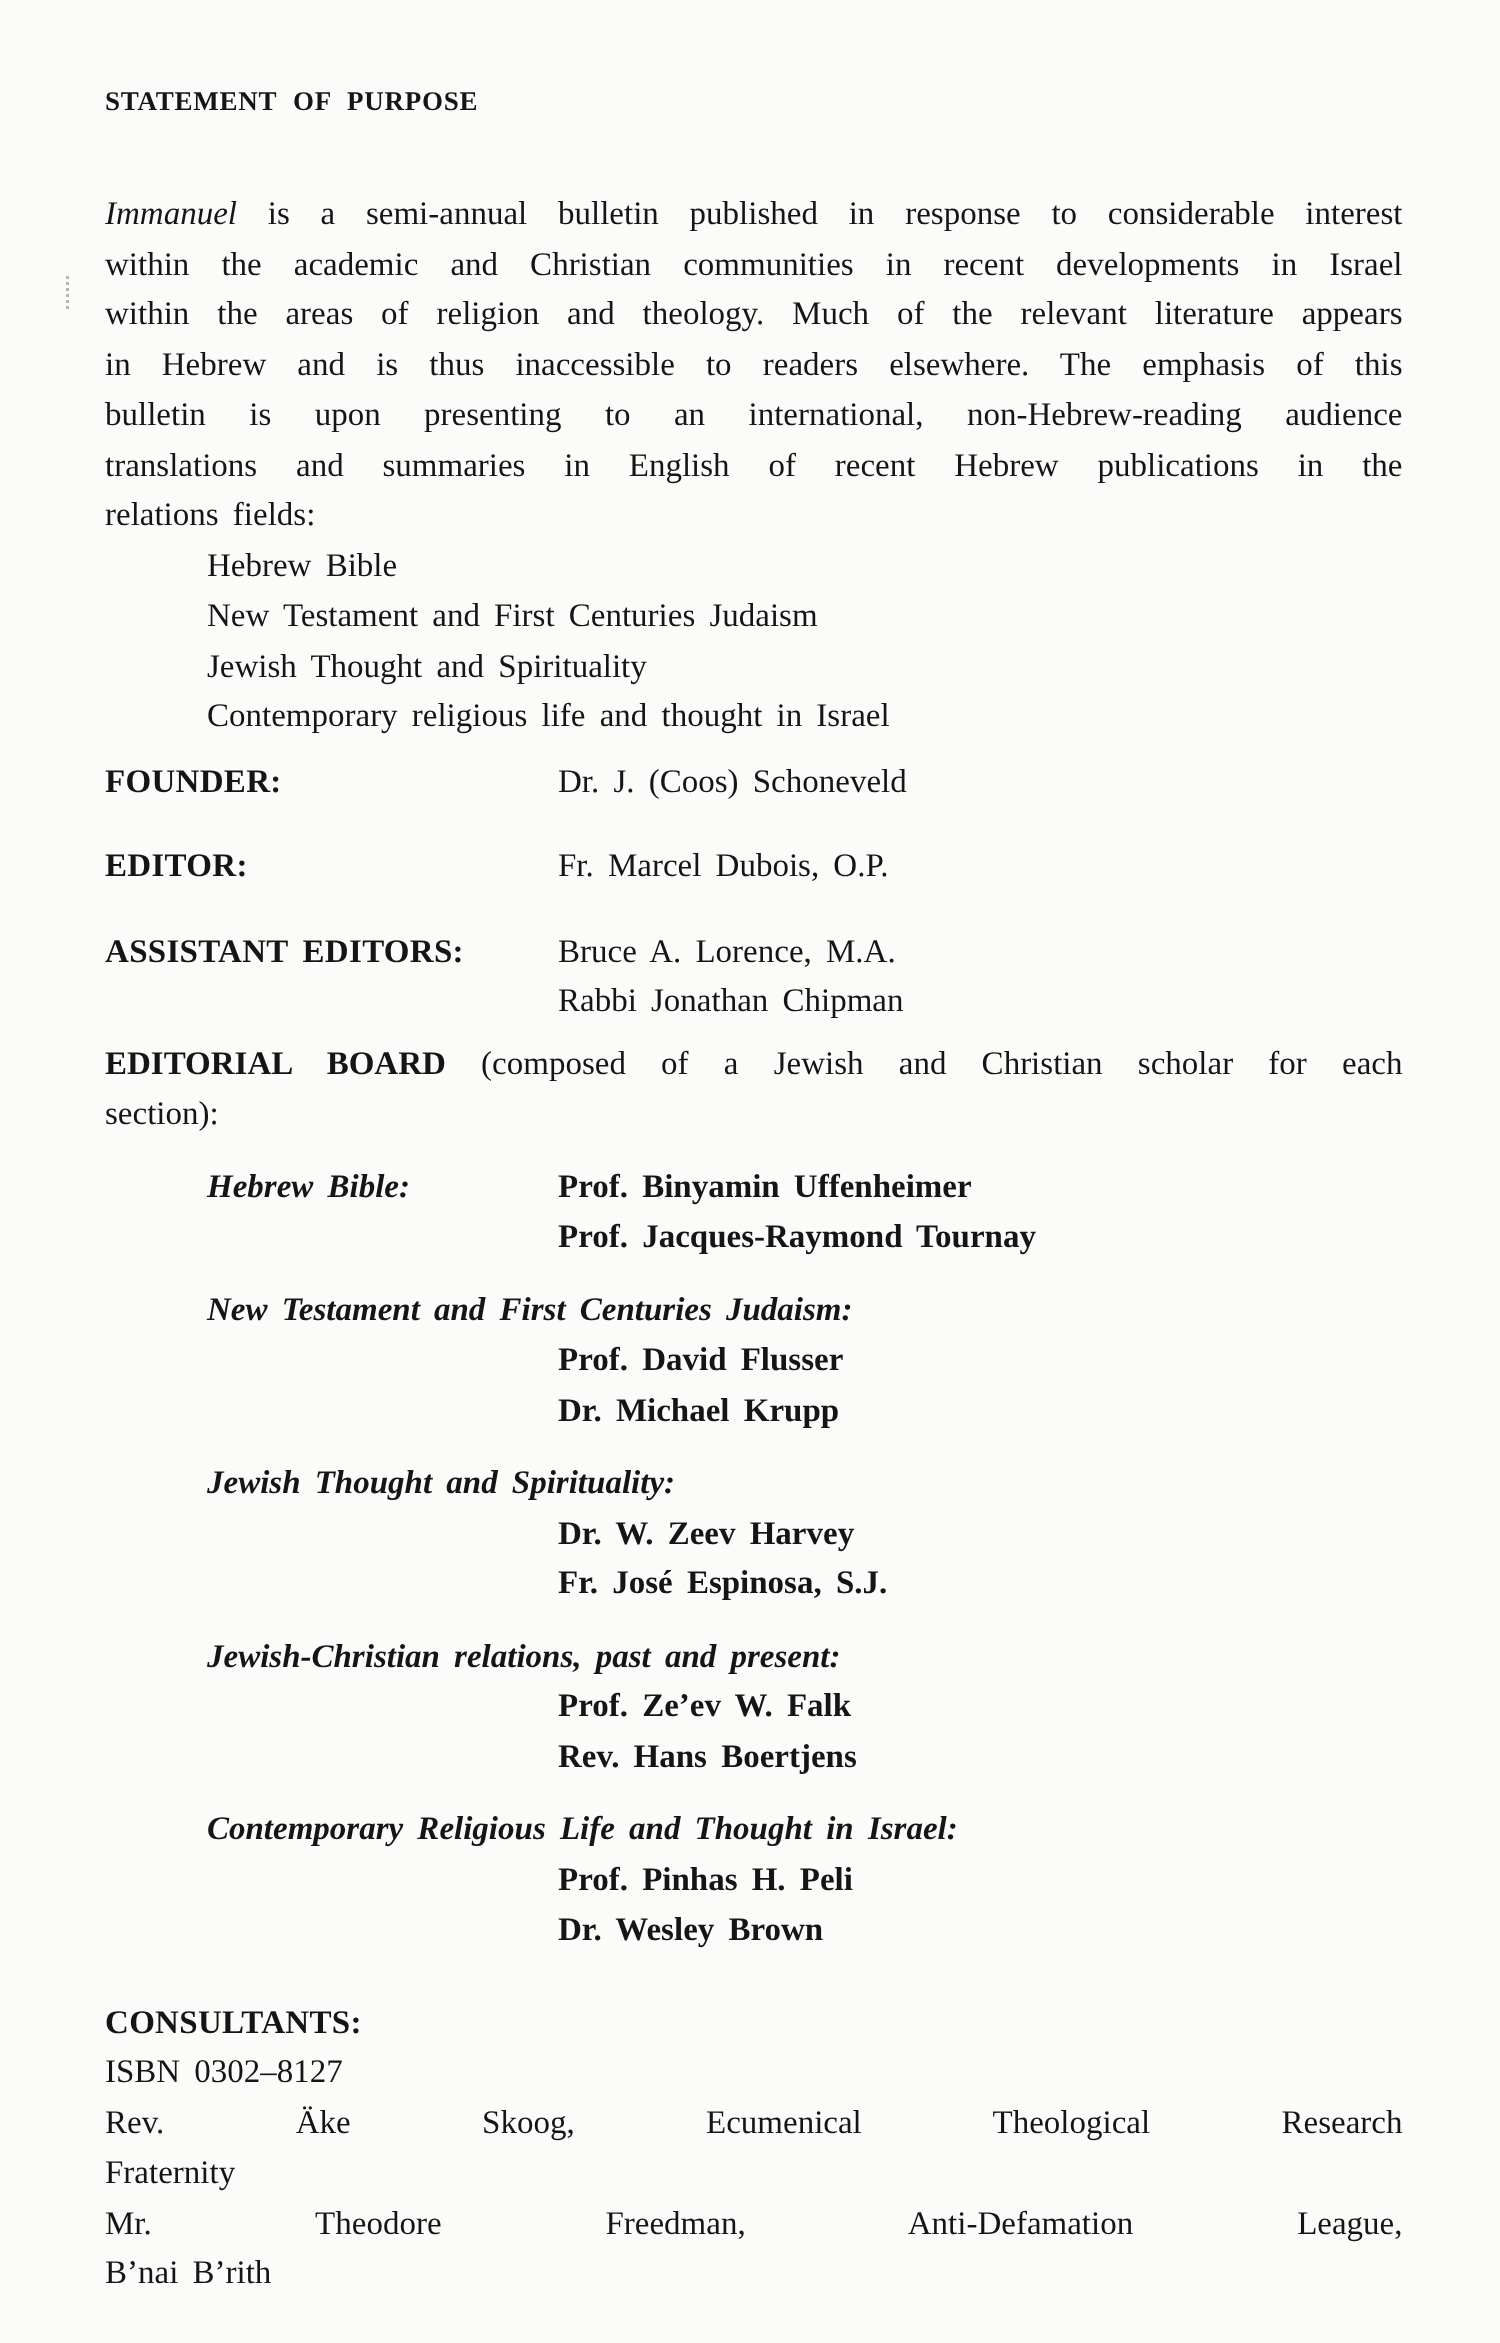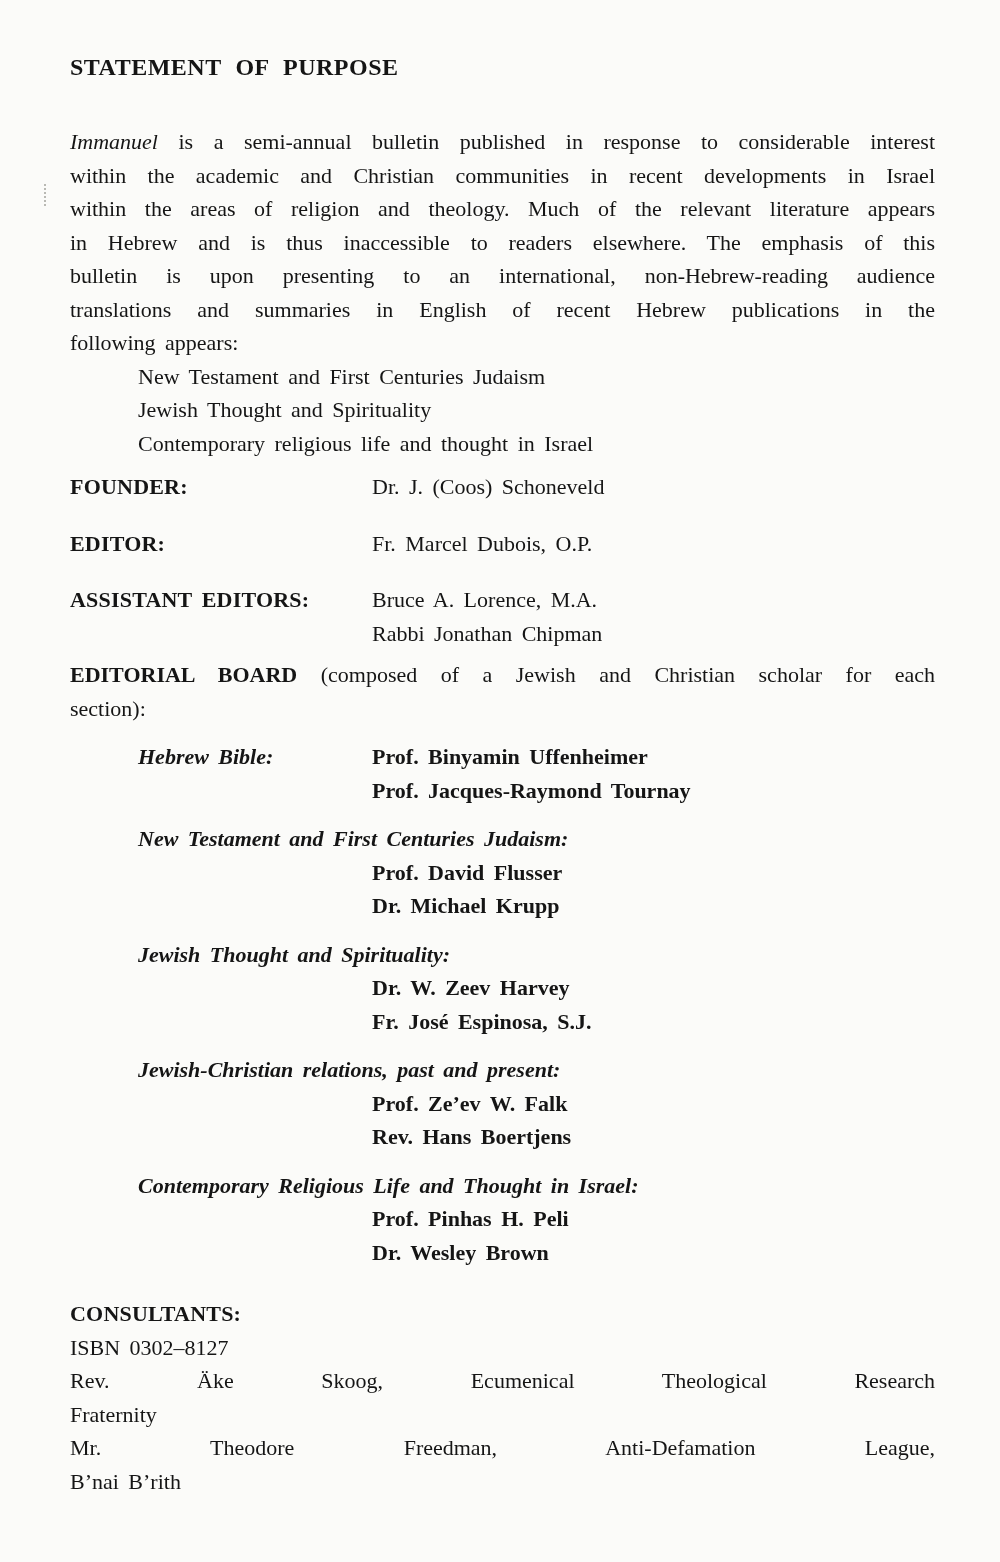--- a/index.html
+++ b/index.html
@@ -15,21 +15,21 @@
     padding: 54px 65px 0 70px;
     background: #fbfbf9;
     color: #151515;
     font-family: "Liberation Serif", "DejaVu Serif", serif;
     font-size: 22px;
     line-height: 33.5px;
     word-spacing: 0.18em;
     overflow: hidden;
   }
   .page-title {
-    font-size: 24px;
+    font-size: 18px;
     font-weight: bold;
     line-height: 26px;
     letter-spacing: 0.5px;
     word-spacing: 0.32em;
     margin: 0 0 45px 0;
   }
   .jline {
     text-align: justify;
     text-align-last: justify;
   }
@@ -83,24 +83,25 @@
 
   <h1 class="page-title">STATEMENT OF PURPOSE</h1>
 
   <div class="intro">
     <div class="jline"><span class="ital">Immanuel</span><span> is a semi-annual bulletin published in response to considerable interest</span></div>
     <div class="jline">within the academic and Christian communities in recent developments in Israel</div>
     <div class="jline">within the areas of religion and theology. Much of the relevant literature appears</div>
     <div class="jline">in Hebrew and is thus inaccessible to readers elsewhere. The emphasis of this</div>
     <div class="jline">bulletin is upon presenting to an international, non-Hebrew-reading audience</div>
     <div class="jline">translations and summaries in English of recent Hebrew publications in the</div>
-    <div>following appears:</div>
+    <div>relations fields:</div>
   </div>
 
   <div class="fields">
+    <div class="field-item">Hebrew Bible</div>
     <div class="field-item">New Testament and First Centuries Judaism</div>
     <div class="field-item">Jewish Thought and Spirituality</div>
     <div class="field-item">Contemporary religious life and thought in Israel</div>
   </div>
 
   <div class="kv first">
     <div class="kv-label">FOUNDER:</div>
     <div class="kv-value">Dr. J. (Coos) Schoneveld</div>
   </div>
 

